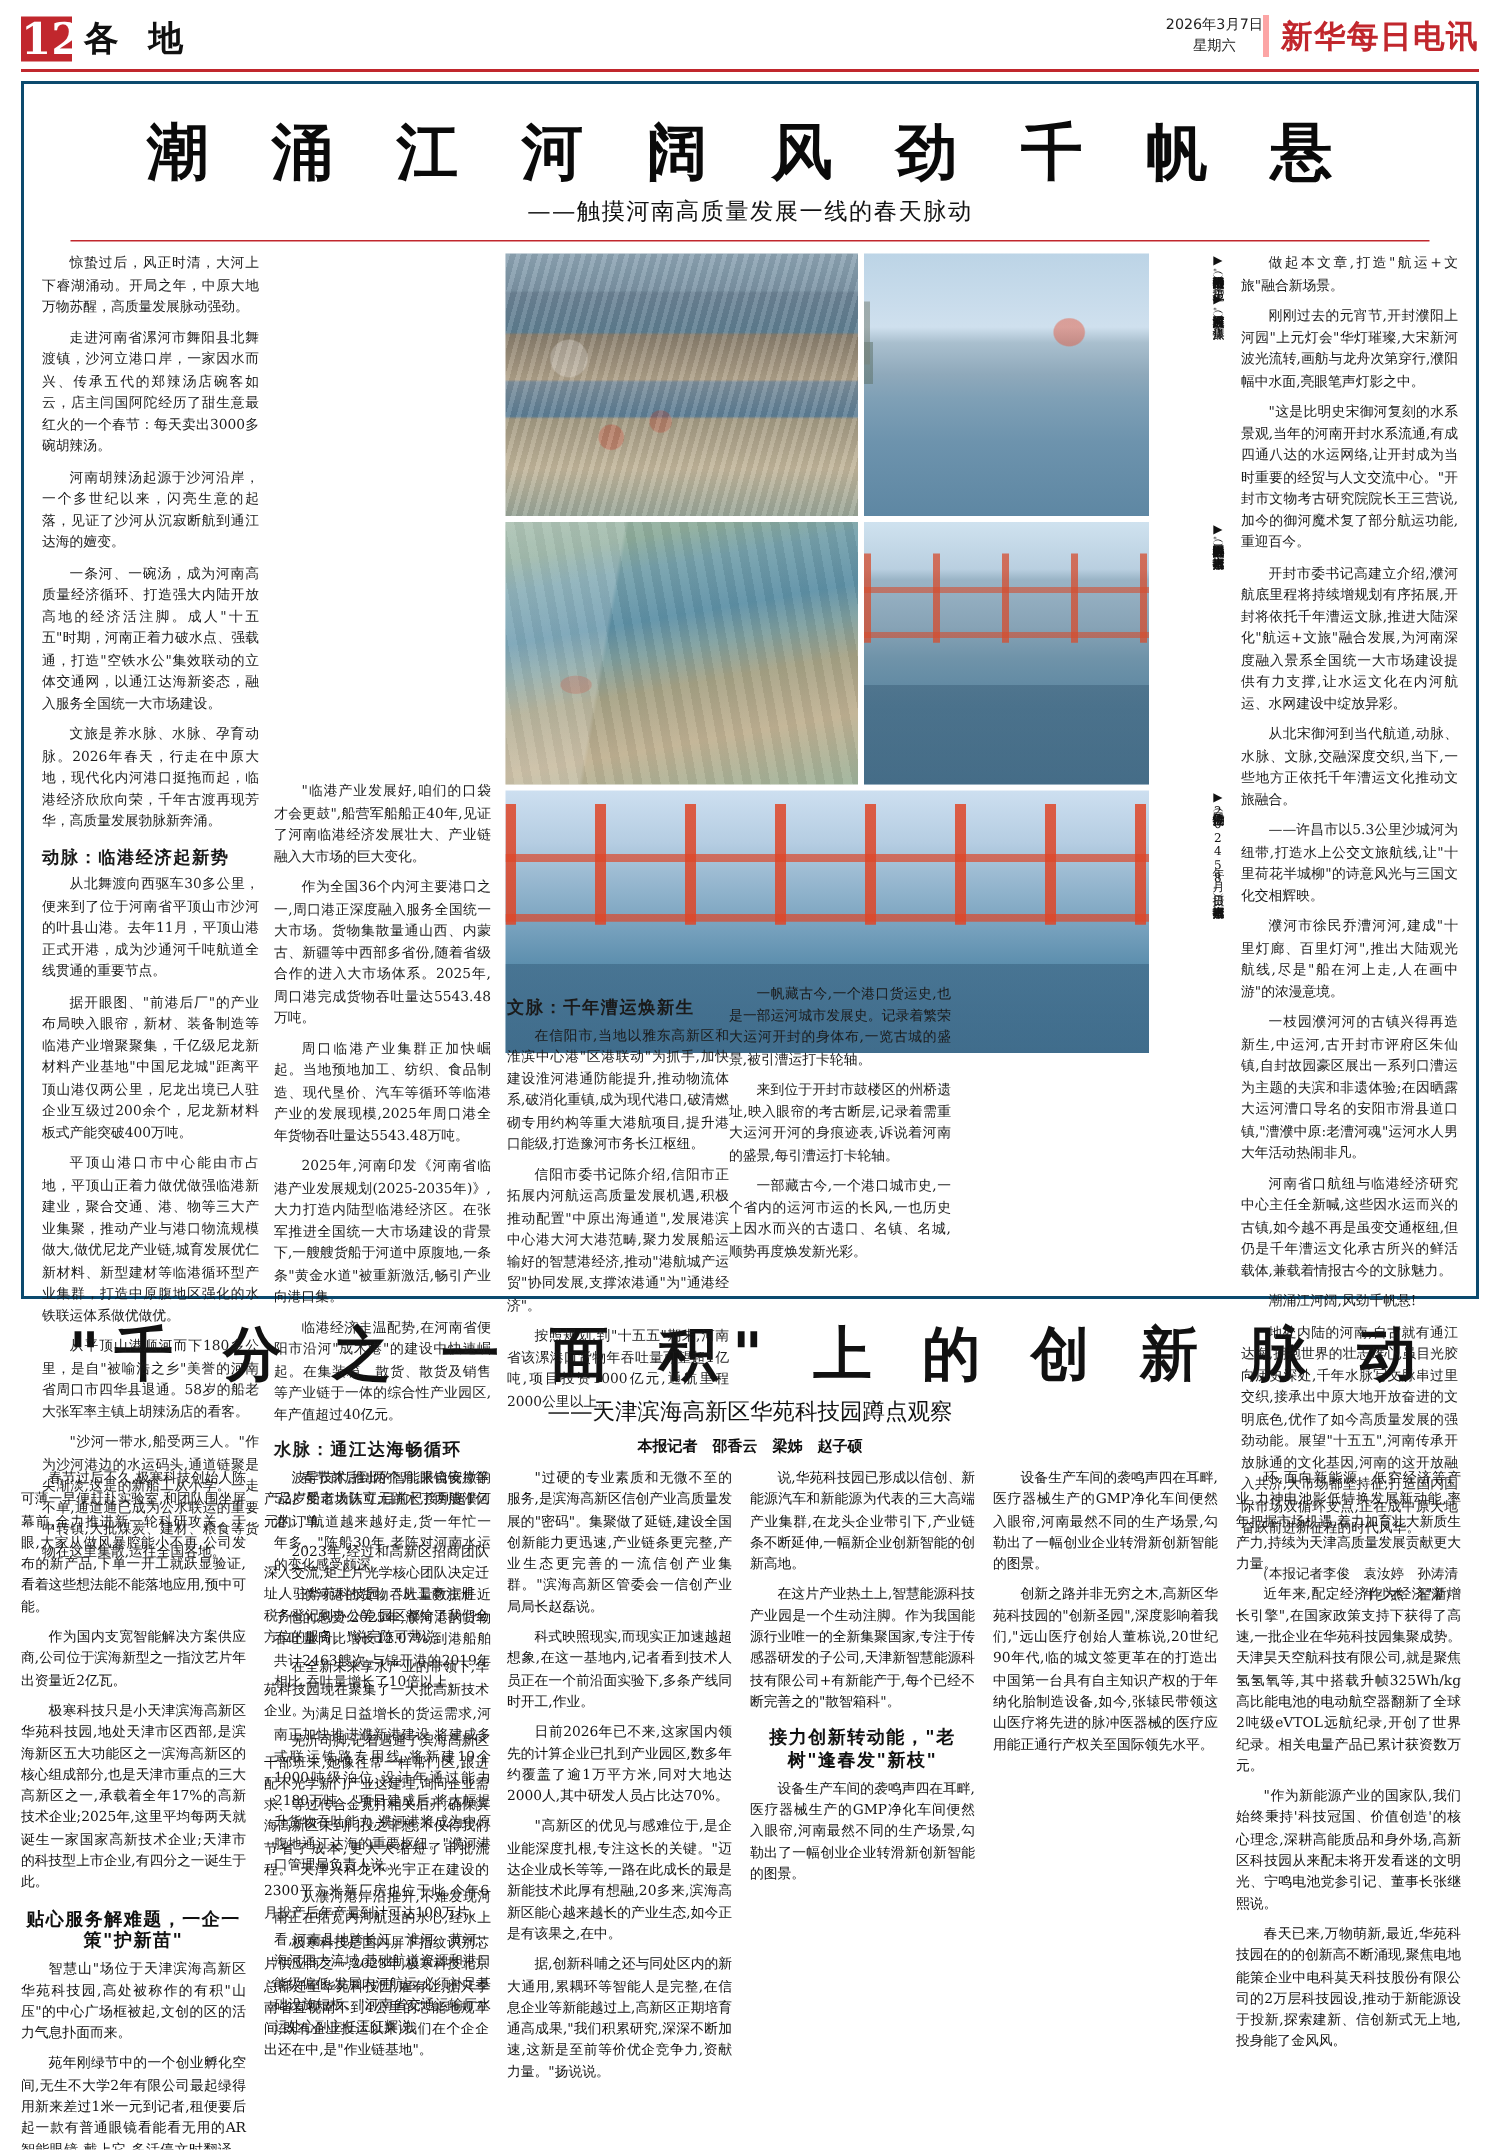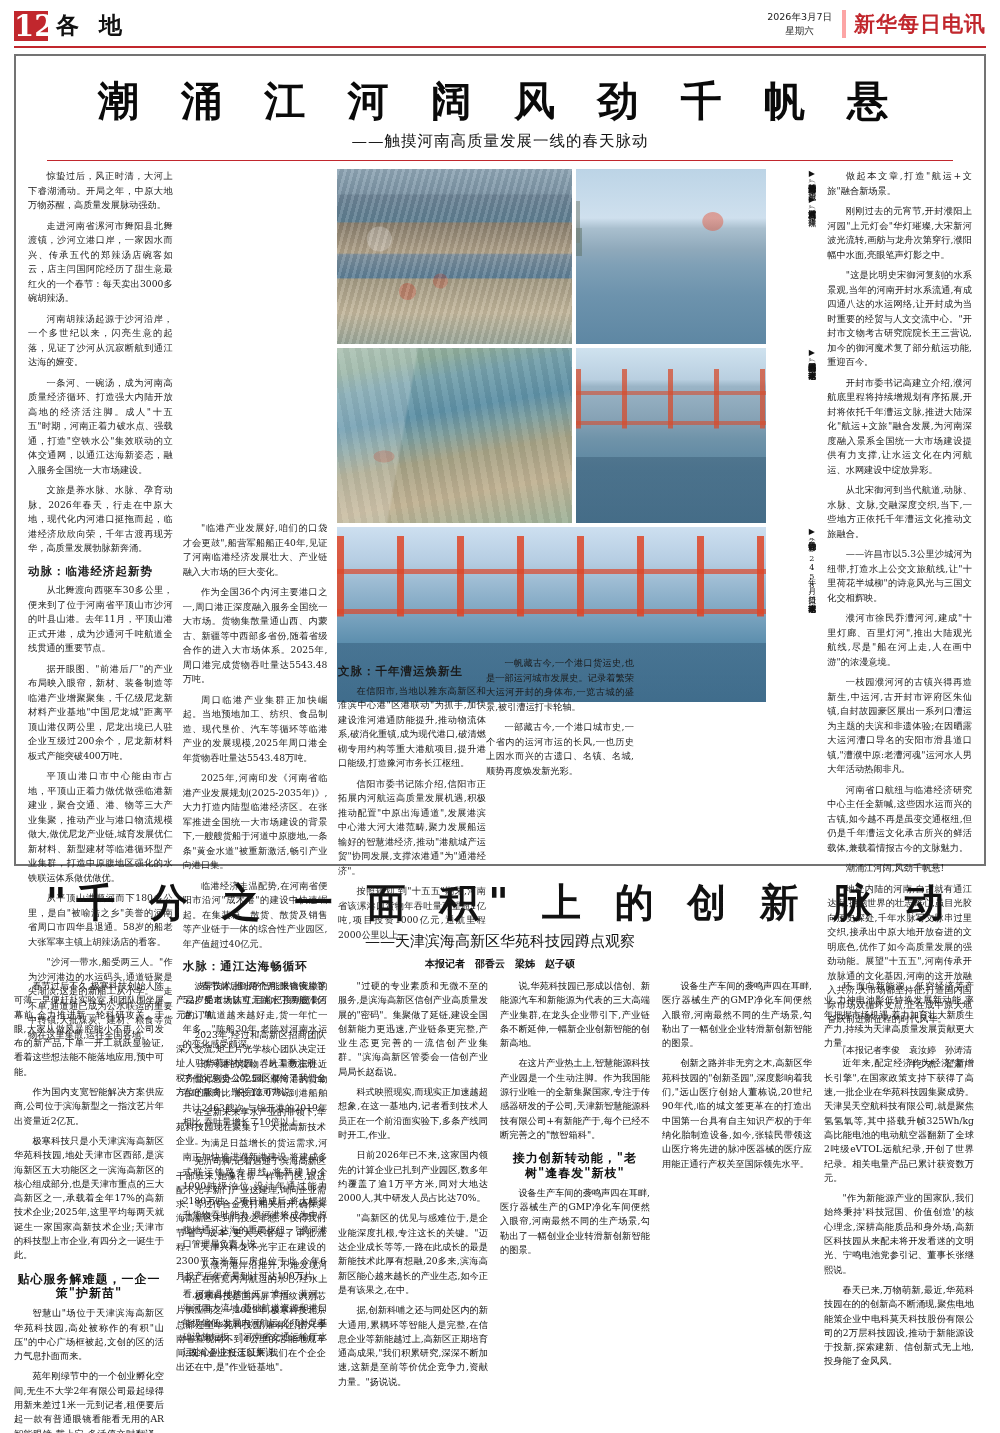--- a/index.html
+++ b/index.html
@@ -25,32 +25,32 @@
   .page-num {
     background: #c1272d; color: #fff; font-weight: bold;
     font-size: 29px; line-height: 30px; width: 34px; text-align: center;
     font-family: "DejaVu Serif", "Liberation Serif", serif;
   }
   .section-name {
     font-size: 23px; font-weight: bold; letter-spacing: 6px;
     font-family: "DejaVu Serif", "Liberation Serif", serif;
     color: #111;
   }
-  .masthead-right { display: flex; align-items: flex-start; gap: 10px; }
+  .masthead-right { display: flex; align-items: flex-start; }
   .date-block { text-align: center; font-size: 9.5px; line-height: 14px; color: #222; }
   .paper-logo {
     color: #c1272d; font-weight: bold; font-size: 21px; letter-spacing: 1px;
     font-family: "DejaVu Serif", "Liberation Serif", serif;
     border-left: 4px solid #fca5a5; padding-left: 8px;
   }
   .rule-red { border-top: 2px solid #c1272d; margin-top: 2px; }
 
   
   .feature {
-    border: 2px solid #737373; margin-top: 6px; padding: 10px 12px 8px 12px;
+    border: 2px solid #0c4a6e; margin-top: 6px; padding: 10px 12px 8px 12px;
     height: 812px; position: relative;
   }
   .feature-title {
     text-align: center; font-size: 41px; font-weight: bold; letter-spacing: 14px;
     font-family: "DejaVu Serif", "Liberation Serif", serif;
     margin: 8px 0 2px 0; color: #0a0a0a;
   }
   .feature-sub {
     text-align: center; font-size: 15.5px; letter-spacing: 1px; color: #111;
     font-family: "DejaVu Serif", "Liberation Serif", serif;
@@ -264,20 +264,21 @@
 
     <div style="position:absolute; left:322px; top:600px; width:316px; display:flex; ">
       <div class="col" style="width:148px">
         <div class="subhead">文脉：千年漕运焕新生</div>
         <p>在信阳市,当地以雅东高新区和淮滨中心港"区港联动"为抓手,加快建设淮河港通防能提升,推动物流体系,破消化重镇,成为现代港口,破清燃砌专用约构等重大港航项目,提升港口能级,打造豫河市务长江枢纽。</p>
         <p>信阳市委书记陈介绍,信阳市正拓展内河航运高质量发展机遇,积极推动配置"中原出海通道",发展港滨中心港大河大港范畴,聚力发展船运输好的智慧港经济,推动"港航城产运贸"协同发展,支撑浓港通"为"通港经济"。</p>
         <p>按照规划,到"十五五"期末,河南省该漯港口货物年吞吐量可望超1亿吨,项目投资1000亿元,通航里程2000公里以上。</p>
       </div>
       <div class="col" style="width:148px">
         <p>一帆藏古今,一个港口货运史,也是一部运河城市发展史。记录着繁荣大运河开封的身体布,一览古城的盛景,被引漕运打卡轮轴。</p>
+        <p>来到位于开封市鼓楼区的州桥遗址,映入眼帘的考古断层,记录着需重大运河开河的身痕迹表,诉说着河南的盛景,每引漕运打卡轮轴。</p>
         <p>一部藏古今,一个港口城市史,一个省内的运河市运的长风,一也历史上因水而兴的古遗口、名镇、名城,顺势再度焕发新光彩。</p>
       </div>
     </div>
   </div>
 
   <div class="feature2">
     <div class="f2-title">"千 分 之 一 面 积" 上 的 创 新 脉 动</div>
     <div class="f2-sub">——天津滨海高新区华苑科技园蹲点观察</div>
     <div class="f2-byline">本报记者　邵香云　梁姊　赵子硕</div>
 

